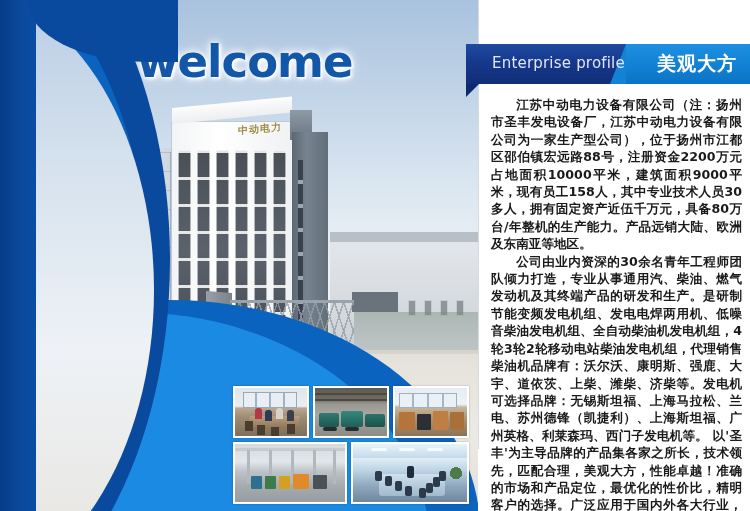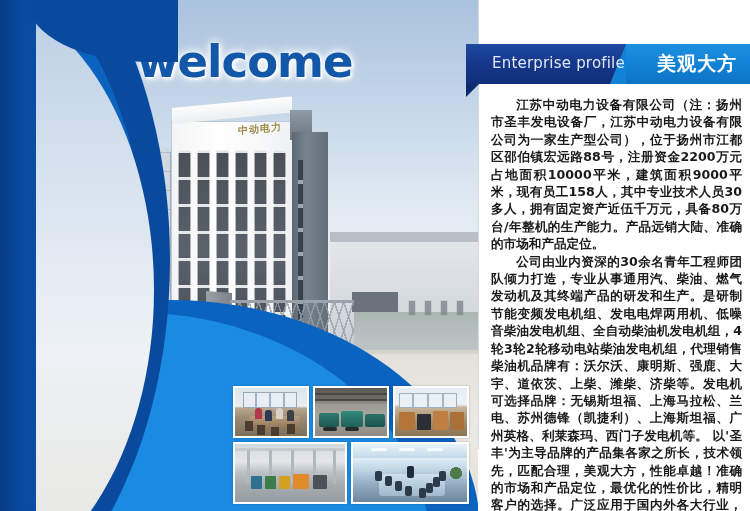--- a/index.html
+++ b/index.html
@@ -498,18 +498,18 @@
 
     <div id="banner">
       <div class="banner-dark"></div>
       <div class="banner-light"></div>
       <div class="banner-tail"></div>
       <div id="banner-en">Enterprise profile</div>
       <div id="banner-cn">美观大方</div>
     </div>
 
     <div id="body-text">
-      <p>江苏中动电力设备有限公司（注：扬州市圣丰发电设备厂，江苏中动电力设备有限公司为一家生产型公司），位于扬州市江都区邵伯镇宏远路88号，注册资金2200万元占地面积10000平米，建筑面积9000平米，现有员工158人，其中专业技术人员30多人，拥有固定资产近伍千万元，具备80万台/年整机的生产能力。产品远销大陆、准确的市场和产品定位。</p>
+      <p>江苏中动电力设备有限公司（注：扬州市圣丰发电设备厂，江苏中动电力设备有限公司为一家生产型公司），位于扬州市江都区邵伯镇宏远路88号，注册资金2200万元占地面积10000平米，建筑面积9000平米，现有员工158人，其中专业技术人员30多人，拥有固定资产近伍千万元，具备80万台/年整机的生产能力。产品远销大陆、欧洲及东南亚等地区。</p>
       <p>公司由业内资深的30余名青年工程师团队倾力打造，专业从事通用汽、柴油、燃气发动机及其终端产品的研发和生产。是研制节能变频发电机组、发电电焊两用机、低噪音柴油发电机组、全自动柴油机发电机组，4轮3轮2轮移动电站柴油发电机组，代理销售柴油机品牌有：沃尔沃、康明斯、强鹿、大宇、道依茨、上柴、潍柴、济柴等。发电机可选择品牌：无锡斯坦福、上海马拉松、兰电、苏州德锋（凯捷利）、上海斯坦福、广州英格、利莱森玛、西门子发电机等。 以'圣丰'为主导品牌的产品集各家之所长，技术领先，匹配合理，美观大方，性能卓越！准确的市场和产品定位，最优化的性价比，精明客户的选择。广泛应用于国内外各大行业，如工厂、酒店、房地产、楼宇、铁路、石油、矿山、电信系统等。</p>
     </div>
   </div>
 
 </div>
 
 </body></html>

